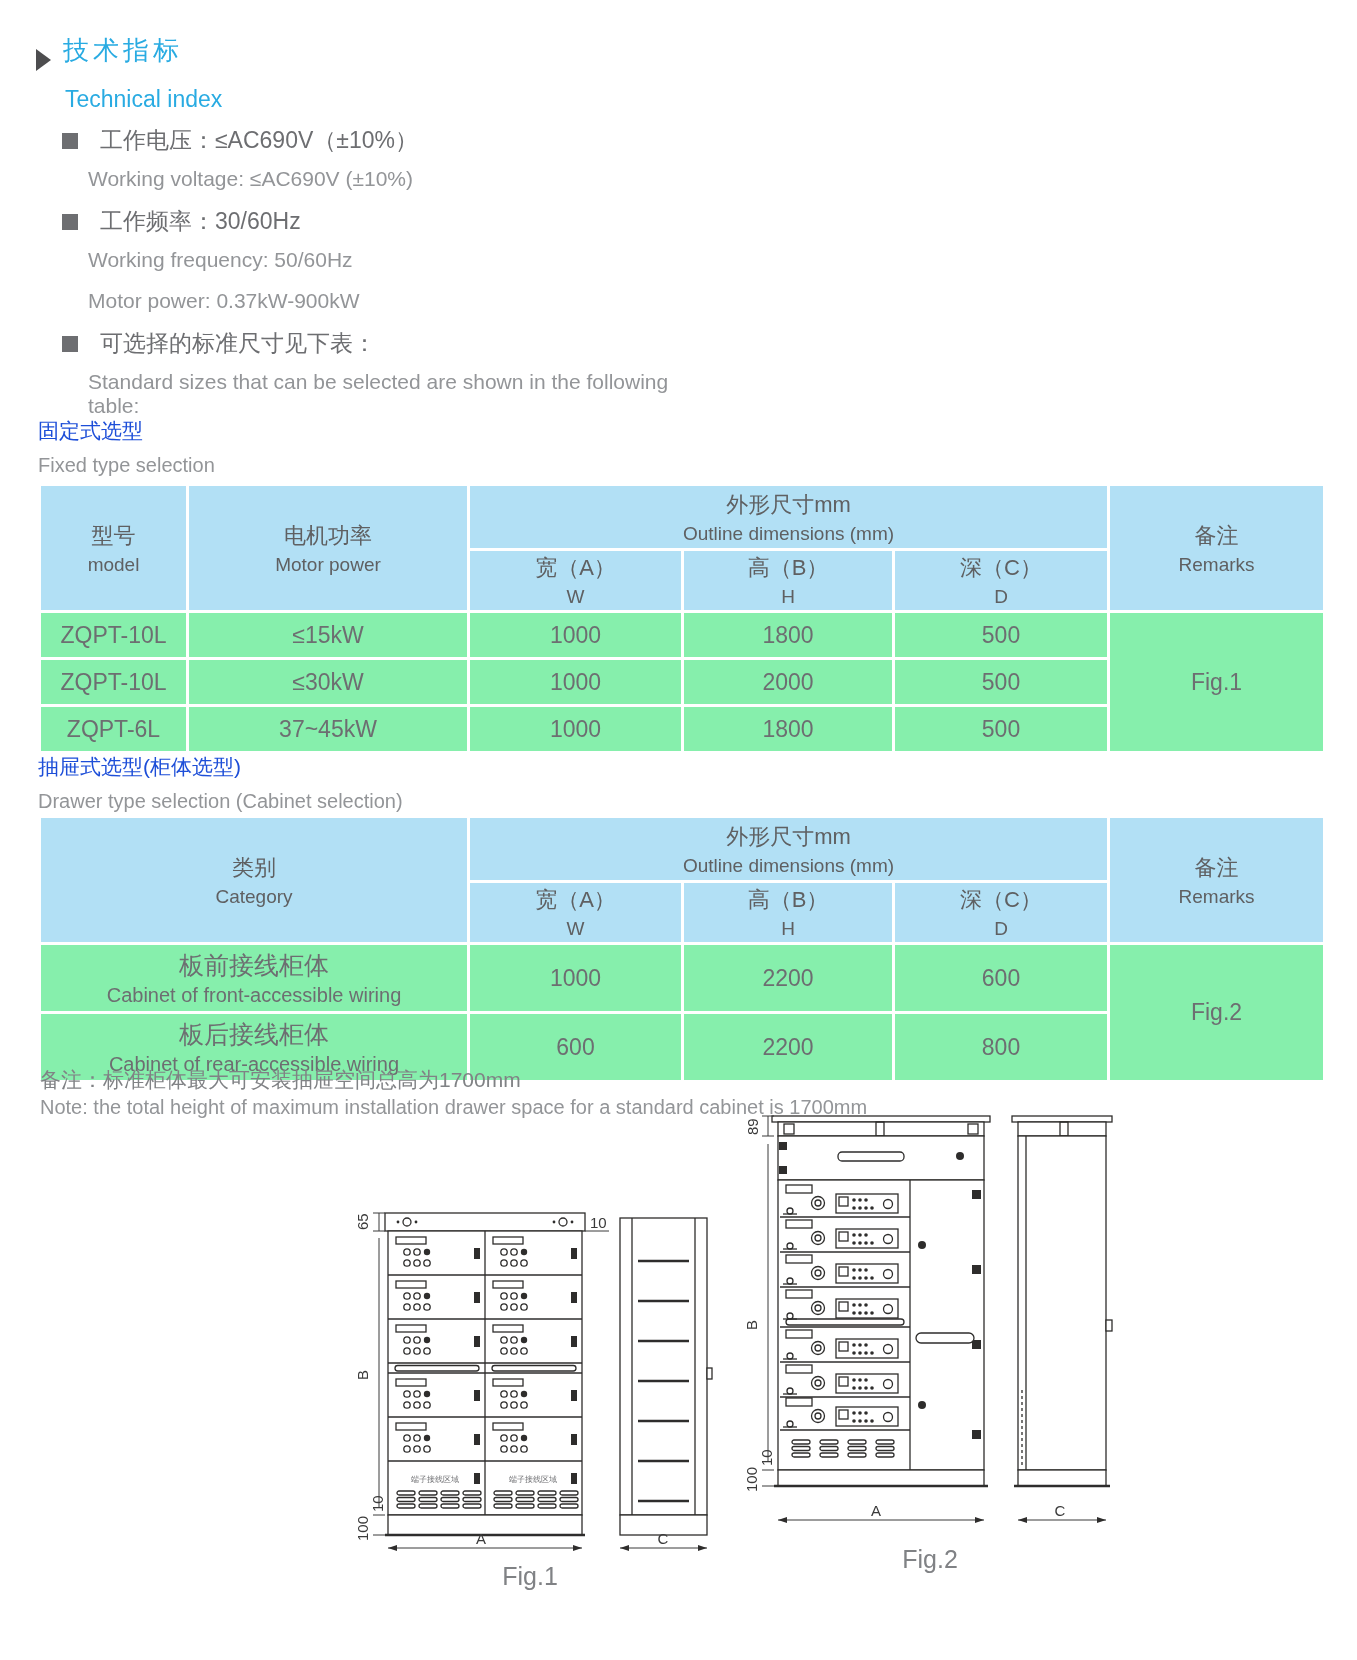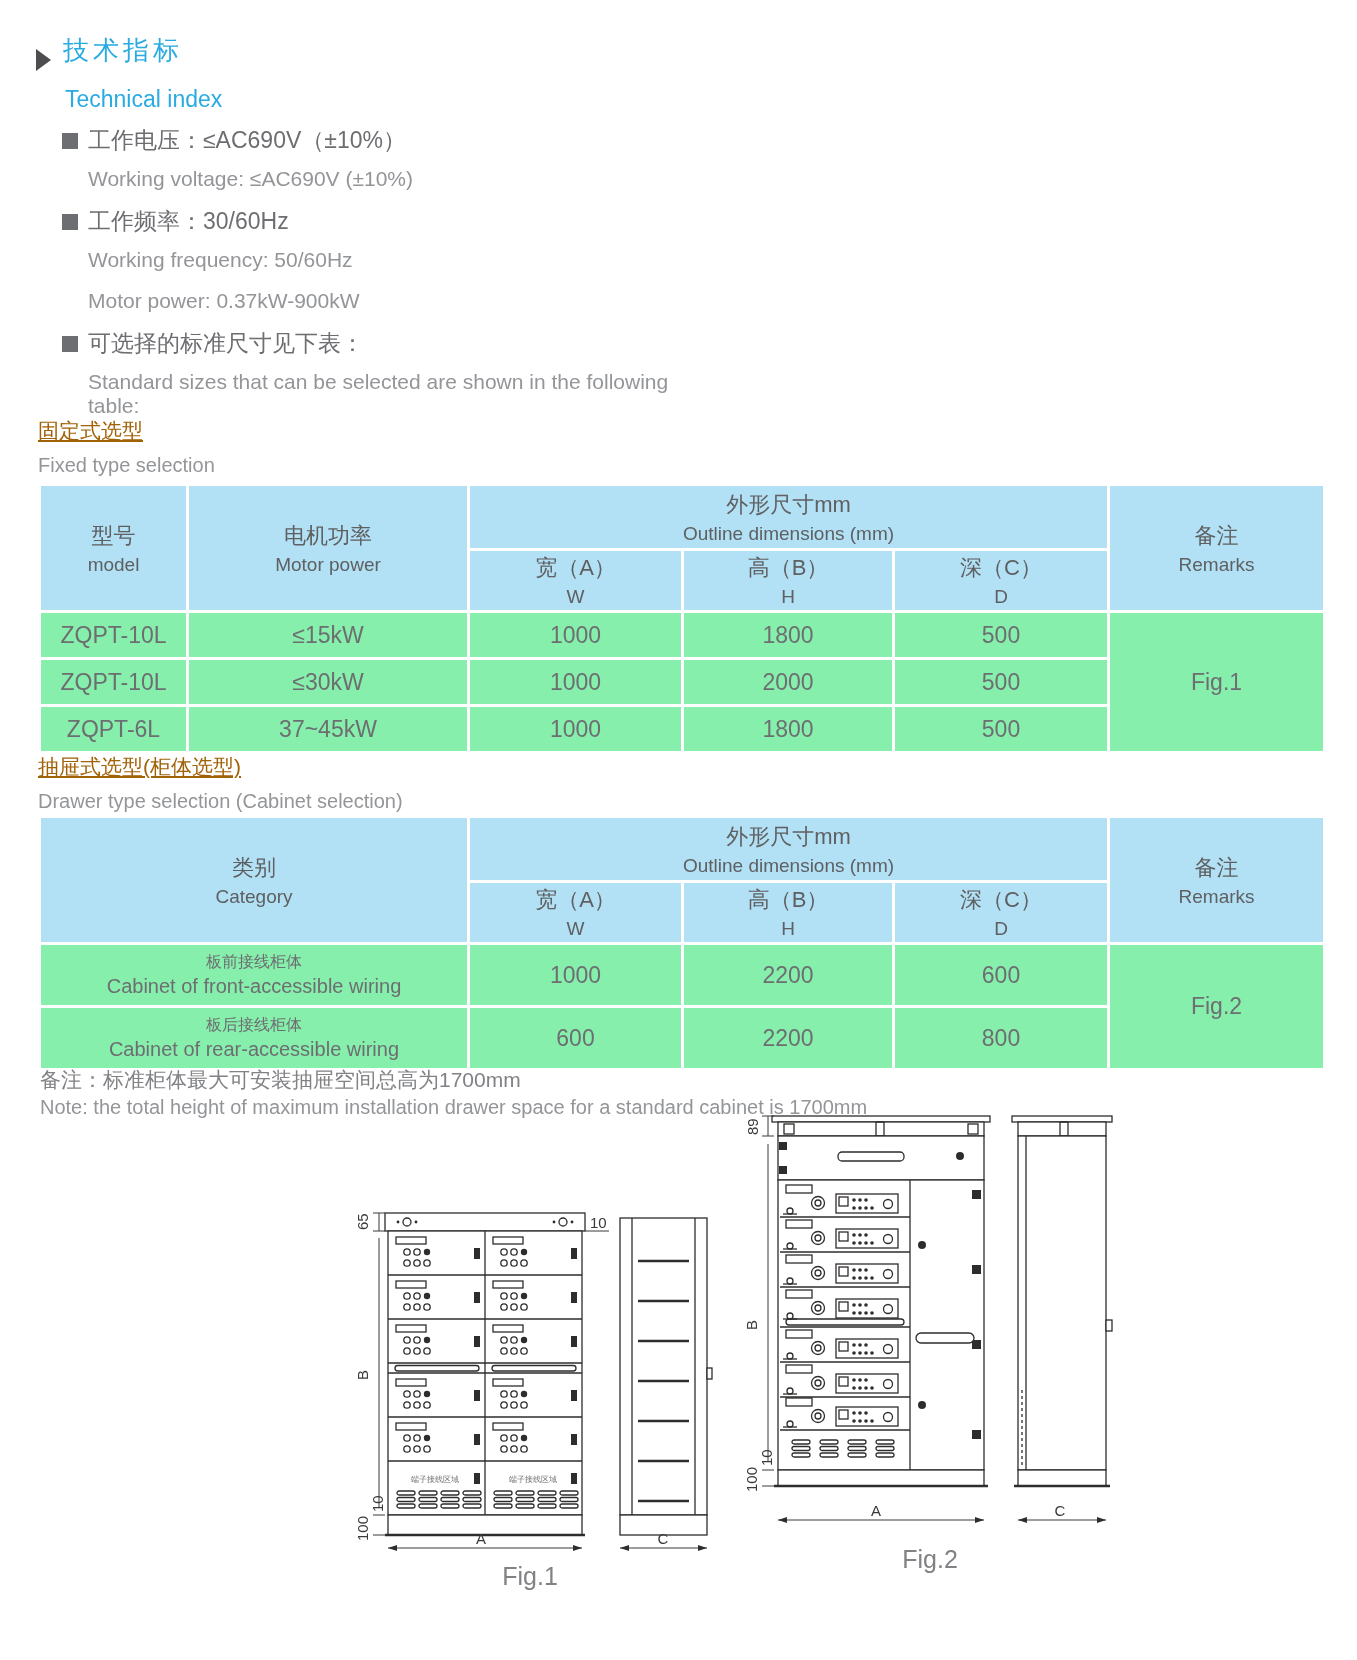--- a/index.html
+++ b/index.html
@@ -12,41 +12,41 @@
   .title-arrow { position:absolute; left:36px; top:49px; width:0; height:0;
     border-left:15px solid #4d4d4f; border-top:11px solid transparent; border-bottom:11px solid transparent; }
   .doc-title { position:absolute; left:63px; top:33px; font-size:26px; color:#29abe2; letter-spacing:4px; }
   .doc-subtitle { position:absolute; left:65px; top:86px; font-size:23px; color:#29abe2; }
 
   
   .specs { position:absolute; left:62px; top:127px; width:1250px; display:flex; }
   .spec-col-left { width:638px; }
   .spec-col-right { width:600px; }
   .spec-item { margin-bottom:17px; }
-  .spec-cn { display:flex; align-items:center; font-size:23px; color:#6d6e71; line-height:27px; }
+  .spec-cn { display:flex; align-items:center; font-size:23px; color:#6d6e71; line-height:27px;gap:12px; }
   .bullet { width:16px; height:16px; background:#6d6e71; margin-right:10px; flex:none; }
   .spec-en { margin:13px 0 0 26px; font-size:21px; color:#939598; line-height:24px; }
 
   
   .section-label { position:absolute; left:38px; }
-  .section-cn { font-size:21px; color:#a16207;text-decoration:underline; }
+  .section-cn { font-size:21px; color:#1d4ed8; }
   .section-en { font-size:20px; color:#939598; margin-top:9px; }
 
   
   .data-table { position:absolute; left:38px; width:1285px; border-collapse:collapse; table-layout:fixed; text-align:center; }
   .data-table th, .data-table td { border:3px solid #ffffff; }
   .data-table th { background:#b2e0f5; color:#5f6062; font-weight:normal; padding:2px 4px; }
   .data-table td { background:#86efac; color:#6d6e71; font-size:23px; padding:4px; }
   .hr1 th { height:58px; }
   .hr2 th { height:50px; }
   .th-cn { font-size:22px; }
   .th-en { font-size:19px; margin-top:3px; }
   .t1 td { height:36px; }
   .t2 td { height:52px; }
-  .cat-cn { font-size:16px; }
+  .cat-cn { font-size:25px; }
   .cat-en { font-size:20px; margin-top:2px; }
 
   
   .note-cn { position:absolute; left:40px; top:1066px; font-size:21px; color:#808285; }
   .note-en { position:absolute; left:40px; top:1096px; font-size:20px; color:#939598; }
 
   
   .fig { position:absolute; }
   .ln { fill:#ffffff; stroke:#2e2d2c; stroke-width:1.3; }
   .ln2 { fill:none; stroke:#2e2d2c; stroke-width:1.3; }

